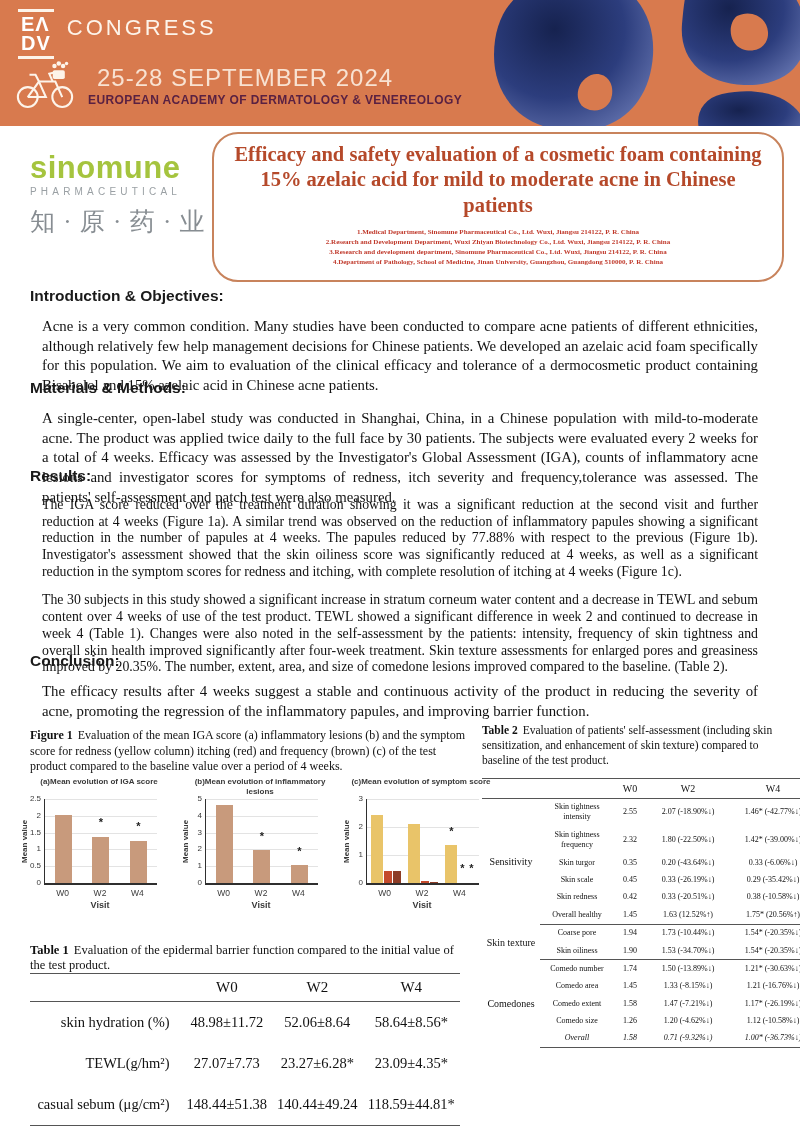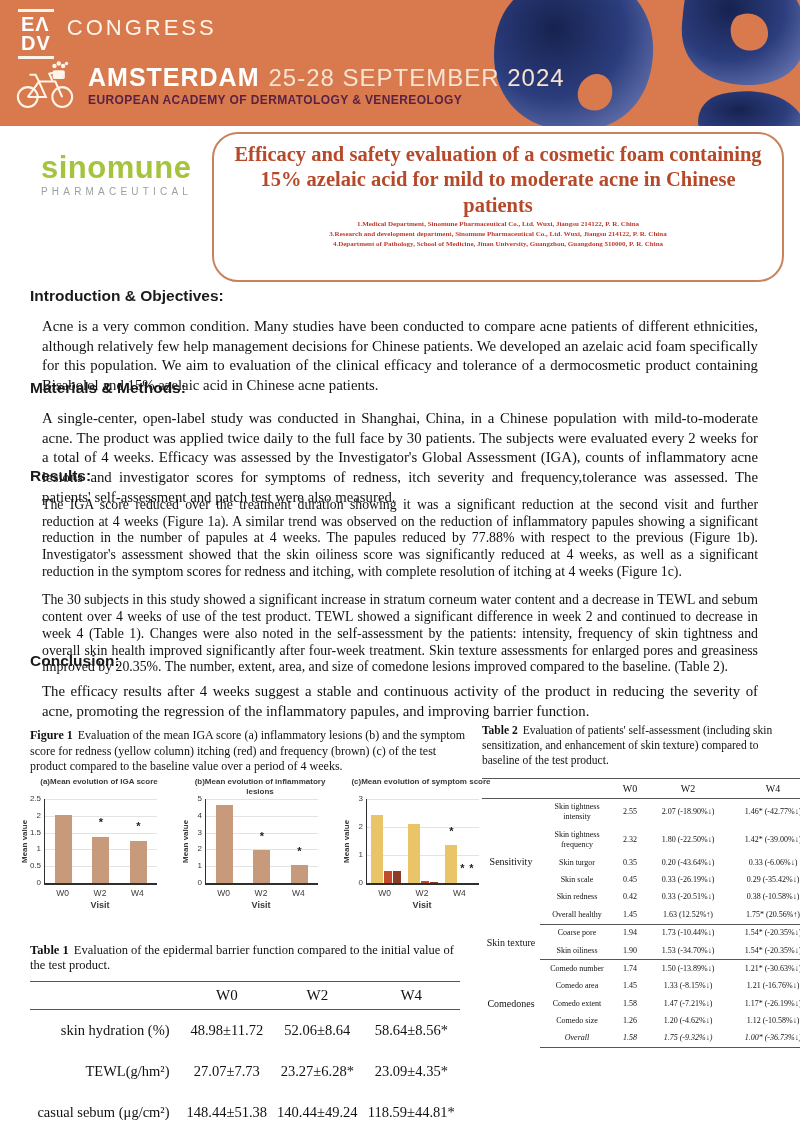--- a/index.html
+++ b/index.html
@@ -13,26 +13,26 @@
   .eadv-mark{display:flex;flex-direction:column;color:#fff;font-family:"Liberation Sans",sans-serif;font-weight:bold;font-size:20px;line-height:0.95;border-top:3px solid #fdf4ea;border-bottom:3px solid #fdf4ea;padding:3px 3px;letter-spacing:1px;}
   .congress{color:#fdf4ea;font-family:"Liberation Sans",sans-serif;font-size:22px;letter-spacing:3px;margin-left:13px;margin-top:6px;font-weight:400;}
   .ams-row{position:absolute;top:60px;left:14px;display:flex;align-items:center;}
   .bike{margin-right:12px;}
   .ams-text .city-line{display:flex;align-items:baseline;}
   .city{color:#fff;font-family:"Liberation Sans",sans-serif;font-weight:700;font-size:25px;letter-spacing:1px;}
   .dates{color:#f8e2d2;font-family:"Liberation Sans",sans-serif;font-weight:400;font-size:24px;margin-left:9px;letter-spacing:1px;}
   .org{color:#5a2142;font-family:"Liberation Sans",sans-serif;font-weight:700;font-size:12px;letter-spacing:0.4px;margin-top:1px;}
 
   
-  .sinomune{position:absolute;top:152px;left:41px;width:180px;}
+  .sinomune{position:absolute;top:152px;left:30px;width:180px;}
   .sino-name{font-family:"Liberation Sans",sans-serif;font-weight:700;font-size:31px;color:#a5c43e;letter-spacing:0.5px;line-height:1;}
   .sino-sub{font-family:"Liberation Sans",sans-serif;font-size:10px;color:#9aa0a4;letter-spacing:4.2px;margin-top:3px;}
   .sino-cn{font-size:25px;color:#878d92;margin-top:8px;letter-spacing:1px;}
   .title-box{position:absolute;top:132px;left:212px;width:572px;height:150px;border:2px solid #c8835c;border-radius:26px;background:#fff;text-align:center;padding:6px 16px;box-sizing:border-box;}
-  .title-box h1{margin:2px 0 2px 0;font-size:20.5px;line-height:1.24;color:#b5492a;font-weight:700;}
+  .title-box h1{margin:2px 0 10px 0;font-size:20.5px;line-height:1.24;color:#b5492a;font-weight:700;}
   .authors{font-size:10.5px;font-weight:700;color:#cf6a38;margin-bottom:4px;}
   .affs{line-height:1.4;}
   .aff{font-size:7px;font-weight:700;color:#c03a2c;}
 
   
   .sec{position:absolute;left:30px;width:740px;}
   .sec h2{font-family:"Liberation Sans",sans-serif;font-size:15.5px;margin:0 0 3px 0;color:#1a1a1a;}
   .sec p{margin:12px;font-size:14.8px;line-height:1.33;color:#111;text-align:justify;}
   .sec-intro{top:287px;}
   .sec-methods{top:379px;}
@@ -57,21 +57,21 @@
   .bar-groups{position:absolute;left:0;right:0;bottom:0;top:0;display:flex;justify-content:space-around;align-items:flex-end;}
   .bar-group{display:flex;align-items:flex-end;gap:1px;height:100%;}
   .bar-slot{position:relative;display:flex;align-items:flex-end;}
   .sig{position:absolute;left:0;width:100%;text-align:center;font-size:11px;font-weight:700;color:#222;line-height:0.6;}
   .xticks{display:flex;justify-content:space-around;width:112px;margin-top:3px;}
   .xtick{font-size:8.5px;color:#3a3a3a;}
   .chart-xlab{width:112px;text-align:center;font-size:9px;font-weight:700;color:#3a3a3a;margin-top:2px;}
 
   
   .t1-wrap{position:absolute;left:30px;top:228px;width:430px;}
-  .t1-cap{font-size:12.5px;margin-bottom:8px;color:#111;}
+  .t1-cap{font-size:12.5px;color:#111;}
   table.t1{width:100%;border-collapse:collapse;font-family:"Liberation Serif",serif;}
   table.t1 th{font-weight:400;font-size:15px;padding:5px 4px;border-top:1px solid #555;border-bottom:1.4px solid #555;text-align:center;color:#111;}
   table.t1 td{font-size:14.5px;padding:12px 4px;text-align:center;color:#111;}
   table.t1 td.rowlabel{text-align:right;padding-right:12px;}
   table.t1 tbody tr:last-child td{border-bottom:1.4px solid #555;}
 
   
   .t2-wrap{position:absolute;left:482px;top:8px;width:312px;}
   .t2-cap{font-size:11.5px;line-height:1.32;margin-bottom:9px;color:#111;}
   table.t2{width:100%;border-collapse:collapse;font-family:"Liberation Serif",serif;table-layout:fixed;}
@@ -123,37 +123,38 @@
         <g fill="#fdf4ea">
           <rect x="45" y="12" width="14" height="10" rx="2"></rect>
           <circle cx="47" cy="7" r="2.6"></circle>
             <circle cx="52" cy="4" r="2.6"></circle>
             <circle cx="57" cy="7" r="2.6"></circle>
             <circle cx="61" cy="4" r="2"></circle>
         </g>
       </svg>
       <div class="ams-text">
         <div class="city-line">
-          <span class="city">AMSTERDAM</span>
           <span class="dates">25-28 SEPTEMBER 2024</span>
         </div>
         <div class="org">EUROPEAN ACADEMY OF DERMATOLOGY &amp; VENEREOLOGY</div>
       </div>
     </div>
   </div>
 
   <div class="sinomune">
     <div class="sino-name">sinomune</div>
     <div class="sino-sub">PHARMACEUTICAL</div>
+    <div class="sino-cn">知 · 原 · 药 · 业</div>
   </div>
 
   <div class="title-box">
     <h1>Efficacy and safety evaluation of a cosmetic foam containing 15% azelaic acid for mild to moderate acne in Chinese patients</h1>
     <div class="affs">
         <div class="aff">1.Medical Department, Sinomune Pharmaceutical Co., Ltd. Wuxi, Jiangsu 214122, P. R. China</div>
+        <div class="aff">2.Research and Development Department, Wuxi Zhiyan Biotechnology Co., Ltd. Wuxi, Jiangsu 214122, P. R. China</div>
         <div class="aff">3.Research and development department, Sinomune Pharmaceutical Co., Ltd. Wuxi, Jiangsu 214122, P. R. China</div>
         <div class="aff">4.Department of Pathology, School of Medicine, Jinan University, Guangzhou, Guangdong 510000, P. R. China</div>
       </div>
   </div>
 
   <section class="sec sec-intro">
     <h2>Introduction &amp; Objectives:</h2>
     <p>Acne is a very common condition. Many studies have been conducted to compare acne patients of different ethnicities, although relatively few help management decisions for Chinese patients. We developed an azelaic acid foam specifically for this population. We aim to evaluation of the clinical efficacy and tolerance of a dermocosmetic product containing Bisabolol and 15% azelaic acid in Chinese acne patients.</p>
   </section>
 
@@ -457,21 +458,21 @@
             </tr>
             <tr>
               <td class="item">Comedo size</td>
               <td>1.26</td>
               <td>1.20 (-4.62%↓)</td>
               <td>1.12 (-10.58%↓)</td>
             </tr>
             <tr>
               <td class="item">Overall</td>
               <td>1.58</td>
-              <td>1.75 (-9.32%↓)</td>
+              <td>0.71 (-9.32%↓)</td>
               <td>1.00* (-36.73%↓)</td>
             </tr>
           </tbody>
         </table>
     </div>
 
   </div>
 </div>
 
 </body></html>

